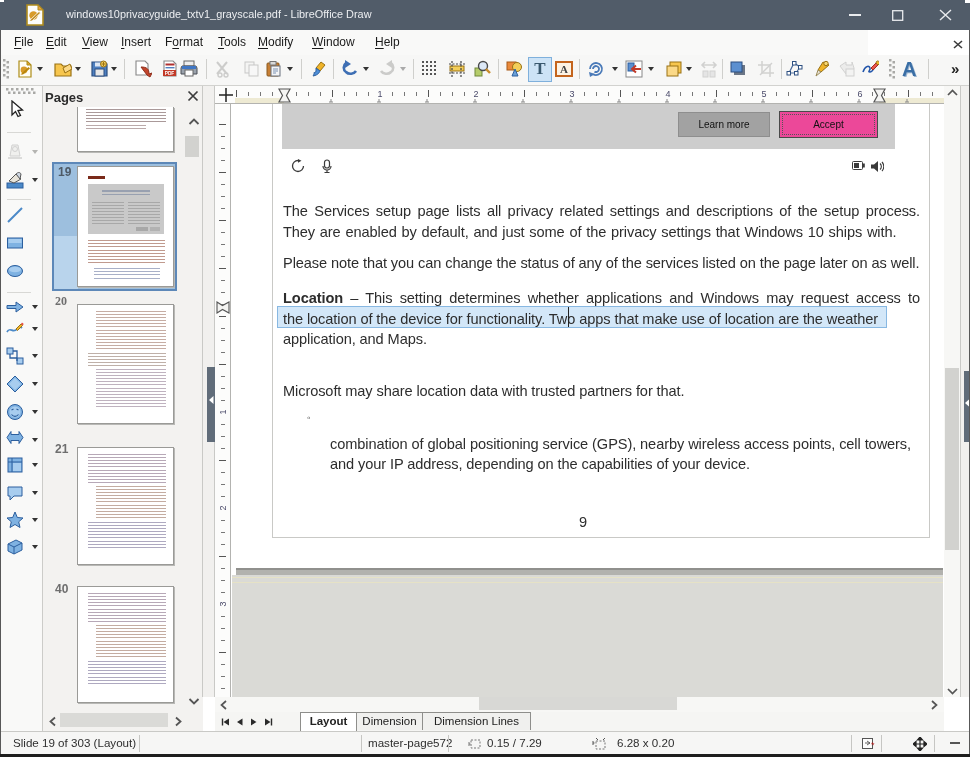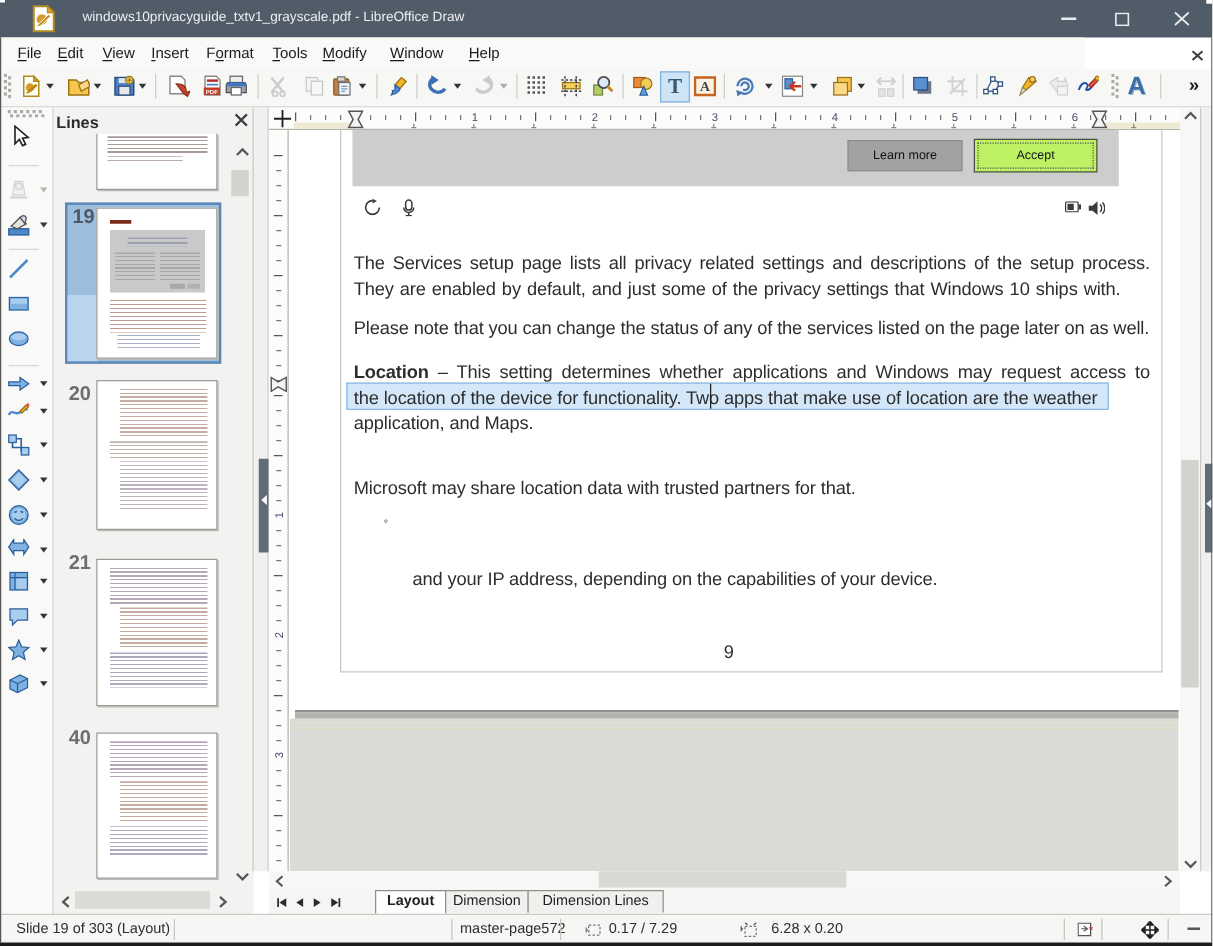--- a/index.html
+++ b/index.html
@@ -21,21 +21,21 @@
 .tarr.gray { border-top-color:#aaa; }
 
 #lefttools { left:1px; top:86px; width:42px; height:645px; background:#f9f9f8; border-right:1px solid #ccccc9; }
 .ltbtn { position:absolute; left:5px; width:18px; height:18px; }
 .ltarr { position:absolute; left:31px; width:0; height:0; border-left:3.5px solid transparent; border-right:3.5px solid transparent; border-top:4px solid #333; }
 .lsep { position:absolute; left:6px; width:24px; height:1px; background:#d8d8d5; }
 
 #pagespanel { left:43px; top:86px; width:160px; height:645px; background:#f3f2f0; }
 #pageshdr { left:2px; top:4px; font-size:13px; font-weight:bold; color:#2b2b2b; }
 .thumb { position:absolute; left:34px; width:97px; background:#fff; border:1px solid #9a9a97; box-shadow:1px 1px 0 #b8b8b5; }
-.pnum { position:absolute; left:12px; font-size:16px; font-weight:bold; color:#6e6e6e; }
+.pnum { position:absolute; left:12px; font-size:12px; font-weight:bold; color:#6e6e6e; }
 
 .splitv { position:absolute; top:86px; width:13px; height:611px; background:#f1f0ee; border-left:1px solid #c9c9c6; border-right:1px solid #c9c9c6; }
 .handle { position:absolute; width:8px; height:75px; background:#606c79; }
 
 #hruler { left:215px; top:86px; width:729px; height:18px; background:#fcfcfb; border-bottom:1px solid #b3b3b0; }
 #vruler { left:215px; top:104px; width:16px; height:593px; background:#fcfcfb; border-right:1px solid #b3b3b0; }
 
 #canvas { left:232px; top:104px; width:711px; height:593px; background:#fff; overflow:hidden; }
 
 #vscroll { left:944px; top:86px; width:16px; height:611px; background:#f7f7f5; }
@@ -380,21 +380,21 @@
       <path d="M9 1 L11.3 6.5 L17 7 L12.7 10.8 L14 16.5 L9 13.5 L4 16.5 L5.3 10.8 L1 7 L6.7 6.5 z" fill="#7fb2e2" stroke="#2c5f9e"></path>
     </svg>
  <div class="ltarr" style="top:432px;"></div>
  <svg class="ltbtn" style="top:452px;" viewBox="0 0 18 18">
       <path d="M2 6 L10 2 L16 5 L16 12 L8 16 L2 13 z" fill="#7fb2e2" stroke="#2c5f9e"></path>
       <path d="M2 6 L8 9 L8 16 M8 9 L16 5" fill="none" stroke="#2c5f9e"></path>
     </svg>
  <div class="ltarr" style="top:459px;"></div>
 </div>
 <div class="abs" id="pagespanel">
- <div class="abs" id="pageshdr">Lines</div>
+ <div class="abs" id="pageshdr">Pages</div>
  <svg class="abs" style="left:144px; top:4px;" width="12" height="12" viewBox="0 0 12 12">
       <path d="M1.5 1.5 L10.5 10.5 M10.5 1.5 L1.5 10.5" stroke="#3c3c3c" stroke-width="1.7"></path>
     </svg>
 
  <div class="thumb" style="top:21px; height:45px; border-top:none;">
   <div class="abs" style="left:8px; top:2px; width:80px; height:14px; background:repeating-linear-gradient(#a99 0 1px, transparent 1px 3px);"></div>
   <div class="abs" style="left:8px; top:18px; width:60px; height:6px; background:repeating-linear-gradient(#baa 0 1px, transparent 1px 3px);"></div>
  </div>
 
  <svg class="abs" style="left:145px; top:31px;" width="12" height="10" viewBox="0 0 12 10">
@@ -414,21 +414,21 @@
    <div class="abs" style="left:14px; top:6px; width:48px; height:7px; background:repeating-linear-gradient(#98a0b0 0 1.5px, transparent 1.5px 3.5px);"></div>
    <div class="abs" style="left:4px; top:18px; width:32px; height:22px; background:repeating-linear-gradient(#a8a8a8 0 1px, transparent 1px 3px);"></div>
    <div class="abs" style="left:40px; top:18px; width:32px; height:22px; background:repeating-linear-gradient(#a8a8a8 0 1px, transparent 1px 3px);"></div>
    <div class="abs" style="left:48px; top:43px; width:12px; height:4px; background:#a8a8a8;"></div>
         <div class="abs" style="left:62px; top:43px; width:10px; height:4px; background:#b2b2b2;"></div>
   </div>
   <div class="abs" style="left:10px; top:73px; width:77px; height:26px; background:repeating-linear-gradient(#c09a8e 0 1px, transparent 1px 3.2px);"></div>
   <div class="abs" style="left:16px; top:101px; width:66px; height:12px; background:repeating-linear-gradient(#a8b0c8 0 1px, transparent 1px 3.2px);"></div>
  </div>
 
- <div class="pnum" style="top:221px;">20</div>
+ <div class="pnum" style="top:208px;font-family:Liberation Serif, serif;">20</div>
  <div class="thumb" style="top:218px; height:120px;">
   <div class="abs" style="left:18px; top:6px; width:70px; height:40px; background:repeating-linear-gradient(#c6ada4 0 1px, transparent 1px 3.1px);"></div>
   <div class="abs" style="left:10px; top:48px; width:78px; height:14px; background:repeating-linear-gradient(#bfb0a8 0 1px, transparent 1px 3.1px);"></div>
   <div class="abs" style="left:18px; top:64px; width:70px; height:40px; background:repeating-linear-gradient(#bfb2bf 0 1px, transparent 1px 3.1px);"></div>
  </div>
 
  <div class="pnum" style="top:356px;">21</div>
  <div class="thumb" style="top:361px; height:118px;">
   <div class="abs" style="left:10px; top:6px; width:78px; height:30px; background:repeating-linear-gradient(#b7a8b7 0 1px, transparent 1px 3.1px);"></div>
   <div class="abs" style="left:18px; top:38px; width:70px; height:34px; background:repeating-linear-gradient(#c4aca1 0 1px, transparent 1px 3.1px);"></div>
@@ -595,21 +595,21 @@
       <rect x="6" y="584" width="4" height="1" fill="#777"></rect>
     </svg>
  <svg class="abs" style="left:1px; top:196px;" width="14" height="14" viewBox="0 0 14 14">
       <path d="M1 2 v11 L6.5 9.5 L13 13 v-11 L6.5 5.5 z" fill="#f4f4f2" stroke="#555" stroke-width="1.1"></path>
     </svg>
 </div>
 <div class="abs" id="canvas">
 
  <div class="abs" style="left:50px; top:0; width:613px; height:45px; background:#cdcdcd;">
   <div class="abs" style="left:396px; top:8px; width:92px; height:25px; background:#a2a2a2; border:1px solid #8e8e8e; font-size:10px; color:#111; text-align:center; line-height:24px;">Learn more</div>
-  <div class="abs" style="left:497px; top:7px; width:99px; height:27px; background:#bef264; border:1px solid #4a4a4a; font-size:10px; color:#111; text-align:center; line-height:26px;"><div class="abs" style="left:2px; top:2px; right:2px; bottom:2px; border:1px dotted #555;"></div>Accept</div>
+  <div class="abs" style="left:497px; top:7px; width:99px; height:27px; background:#ec4899; border:1px solid #4a4a4a; font-size:10px; color:#111; text-align:center; line-height:26px;"><div class="abs" style="left:2px; top:2px; right:2px; bottom:2px; border:1px dotted #555;"></div>Accept</div>
  </div>
 
  <svg class="abs" style="left:59px; top:55px;" width="14" height="14" viewBox="0 0 14 14">
       <path d="M7 1.5 A5.5 5.5 0 1 0 12.5 7" fill="none" stroke="#3a3a3a" stroke-width="1.3"></path>
       <path d="M7 0 L10.5 1.8 L7 3.8 z" fill="#3a3a3a"></path>
     </svg>
  <svg class="abs" style="left:89px; top:55px;" width="12" height="14" viewBox="0 0 12 14">
       <path d="M6 1 a2.5 2.5 0 0 1 2.5 2.5 v3 a2.5 2.5 0 0 1 -5 0 v-3 A2.5 2.5 0 0 1 6 1 z" fill="none" stroke="#3a3a3a" stroke-width="1.2"></path>
       <path d="M2 7 a4 4 0 0 0 8 0 M6 11 v2.5 M3.5 13.5 h5" fill="none" stroke="#3a3a3a" stroke-width="1.2"></path>
     </svg>
@@ -631,20 +631,21 @@
 
  <div class="doc jst" style="left:51px; top:99px; width:637px;">The Services setup page lists all privacy related settings and descriptions of the setup process.</div>
  <div class="doc" style="left:51px; top:120px; word-spacing:0.85px;">They are enabled by default, and just some of the privacy settings that Windows 10 ships with.</div>
  <div class="doc jst" style="left:51px; top:186px; width:637px;"><b>Location</b> – This setting determines whether applications and Windows may request access to</div>
  <div class="doc" style="left:51px; top:151px;">Please note that you can change the status of any of the services listed on the page later on as well.</div>
  <div class="doc" style="left:51px; top:207px;">the location of the device for functionality. Two apps that make use of location are the weather</div>
  <div class="abs" style="left:336px; top:203px; width:1px; height:20px; background:#222;"></div>
  <div class="doc" style="left:51px; top:227px;">application, and Maps.</div>
  <div class="doc" style="left:51px; top:279px;">Microsoft may share location data with trusted partners for that.</div>
  <div class="doc" style="left:75px; top:308px; font-size:10px;">◦</div>
+ <div class="doc jst" style="left:98px; top:332px; width:581px;">combination of global positioning service (GPS), nearby wireless access points, cell towers,</div>
  <div class="doc" style="left:98px; top:352px;">and your IP address, depending on the capabilities of your device.</div>
  <div class="doc" style="left:347px; top:410px;">9</div>
 
  <div class="abs" style="left:4px; top:464px; width:707px; height:2px; background:#90908d;"></div>
  <div class="abs" style="left:4px; top:466px; width:707px; height:5px; background:#b2b2ae;"></div>
  <div class="abs" style="left:0px; top:471px; width:711px; height:122px; background:#dadad6;"></div>
  <div class="abs" style="left:0px; top:473px; width:711px; height:1px; background:#e6e2c6;"></div>
  <div class="abs" style="left:0px; top:478px; width:711px; height:1px; background:#e6e2c6;"></div>
 </div>
 <div class="abs" id="vscroll">
@@ -690,21 +691,21 @@
  <div class="sitem" style="left:13px;">Slide 19 of 303 (Layout)</div>
  <div class="ssep" style="left:139px;"></div>
  <div class="sitem" style="left:147px;margin-top:41px;">TextEdit: Paragraph 1, Row 1, Column 49</div>
  <div class="ssep" style="left:361px;"></div>
  <div class="sitem" style="left:368px;">master-page572</div>
  <div class="ssep" style="left:448px;"></div>
  <svg class="abs" style="left:468px; top:7px;" width="13" height="10" viewBox="0 0 13 10">
       <rect x="3" y="1" width="9" height="8" fill="none" stroke="#777" stroke-width="1" stroke-dasharray="2 1.5"></rect>
       <path d="M1 3 v4 M1 5 h1.5" stroke="#777"></path>
     </svg>
- <div class="sitem" style="left:487px;">0.17 / 7.29</div>
+ <div class="sitem" style="left:487px;">0.15 / 7.29</div>
  <svg class="abs" style="left:592px; top:6px;" width="14" height="12" viewBox="0 0 14 12">
       <rect x="4" y="3" width="9" height="8" fill="none" stroke="#777" stroke-width="1" stroke-dasharray="2 1.5"></rect>
       <path d="M4 0 l2 2 M13 0 l-2 2 M1 3 v4 M1 5 h1.5" stroke="#555"></path>
     </svg>
  <div class="sitem" style="left:617px;text-align:right;">6.28 x 0.20</div>
  <div class="ssep" style="left:851px;"></div>
  <svg class="abs" style="left:862px; top:6px;" width="13" height="12" viewBox="0 0 13 12">
       <rect x="0.5" y="0.5" width="10" height="10" fill="#fdfdfd" stroke="#555"></rect>
       <path d="M3 5 h5 M5 3 l3 2 l-3 2" fill="none" stroke="#555" stroke-width="0.9"></path>
       <text x="9" y="9.5" font-size="9" fill="#b02020" font-family="Liberation Sans">*</text>

